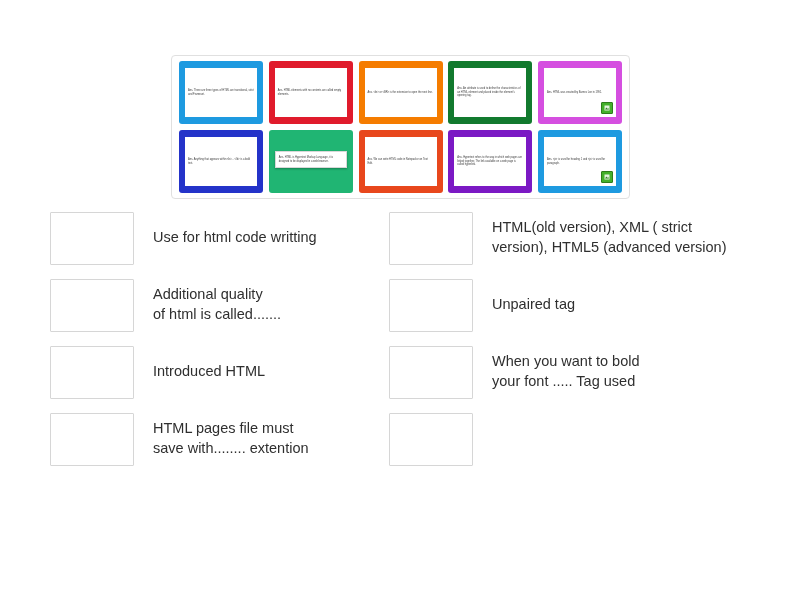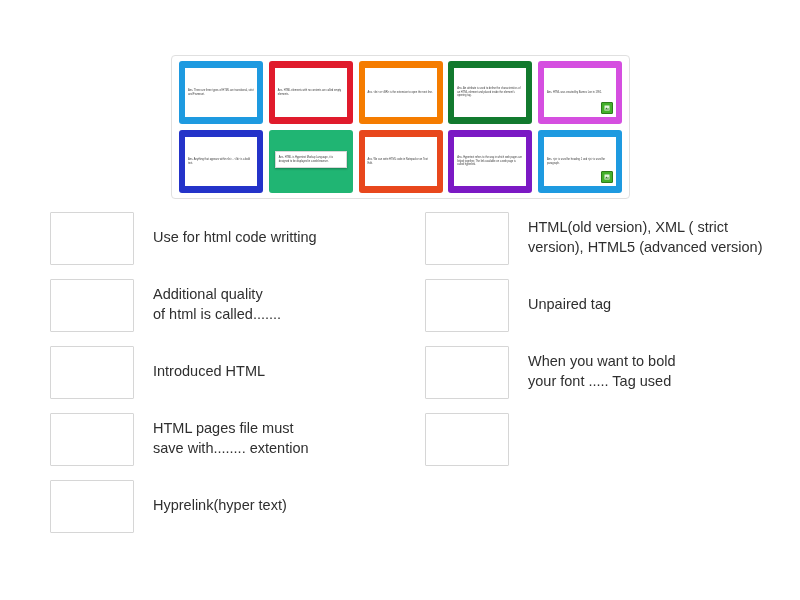--- a/index.html
+++ b/index.html
@@ -103,21 +103,21 @@
     left: 0;
     top: 205px;
     width: 800px;
   }
   .answer-col {
     position: absolute;
     top: 0;
     width: 372px;
   }
   .answer-col.left  { left: 50px; }
-  .answer-col.right { left: 425px; }
+  .answer-col.right { left: 389px; }
 
   .answer-row {
     height: 66px;
     display: flex;
     align-items: center;
     margin-bottom: 1px;
   }
   .drop-slot {
     width: 84px;
     height: 53px;
@@ -221,24 +221,20 @@
       </div>
       <div class="answer-row">
         <div class="drop-slot"></div>
         <div class="answer-label">Introduced HTML</div>
       </div>
       <div class="answer-row">
         <div class="drop-slot"></div>
         <div class="answer-label">HTML pages file must
 save with........ extention</div>
       </div>
-      <div class="answer-row">
-        <div class="drop-slot"></div>
-        <div class="answer-label">Hyprelink(hyper text)</div>
-      </div>
     </div>
   <div class="answer-col right">
       <div class="answer-row">
         <div class="drop-slot"></div>
         <div class="answer-label">HTML(old version), XML ( strict
 version), HTML5 (advanced version)</div>
       </div>
       <div class="answer-row">
         <div class="drop-slot"></div>
         <div class="answer-label">Unpaired tag</div>

